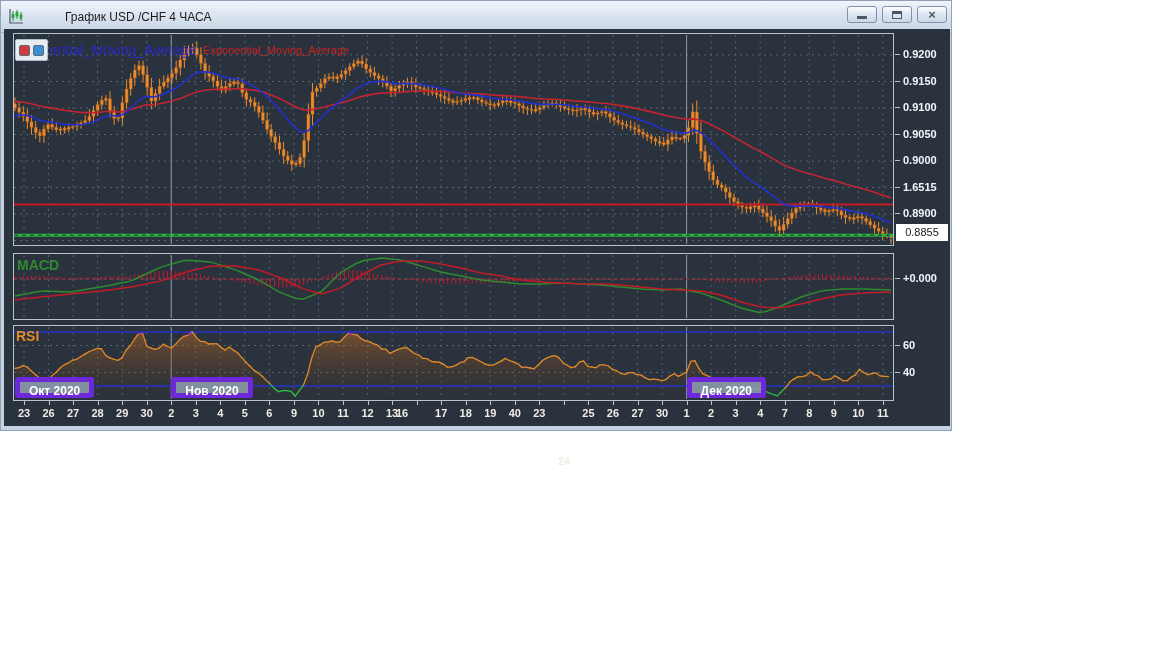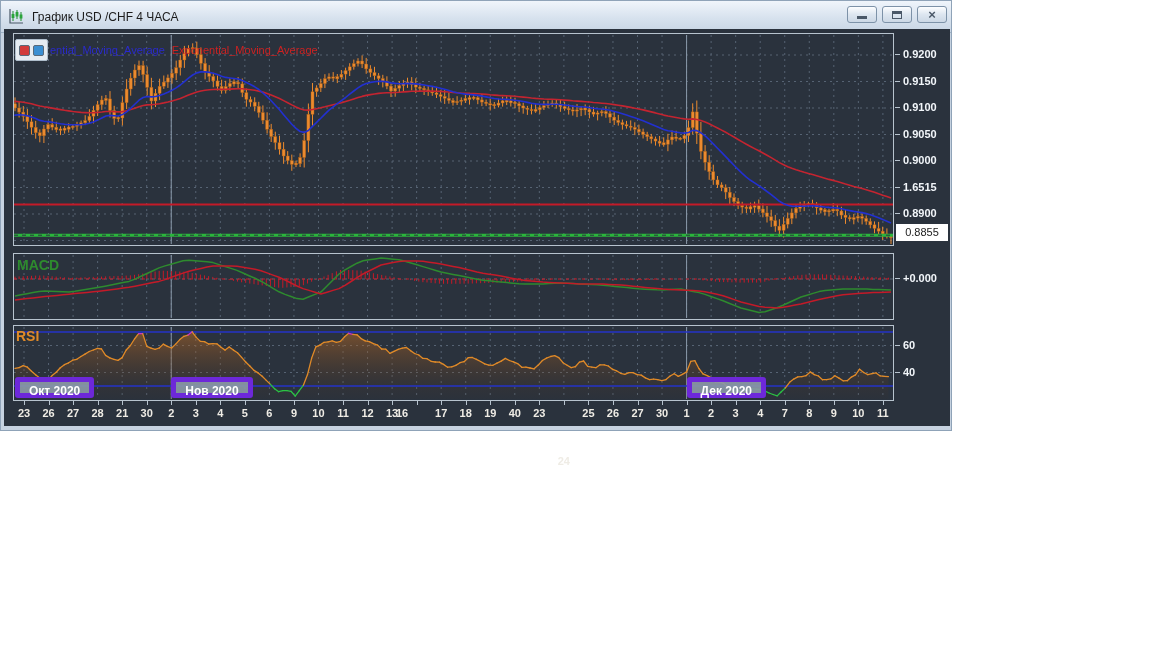--- a/index.html
+++ b/index.html
@@ -4,21 +4,21 @@
 <style>
   * { margin:0; padding:0; box-sizing:border-box; }
   html,body { width:1152px; height:648px; background:#ffffff; font-family:"Liberation Sans", sans-serif; overflow:hidden; }
   .window {
     position:absolute; left:0; top:0; width:952px; height:431px;
     background:#c6d2e0; border:1px solid #8fa3b8;
   }
   .titlebar {
     position:absolute; left:0; top:0; width:100%; height:32px;
     background:linear-gradient(#f0f5fb,#d7e2ee 55%,#c8d5e4);
-    border-bottom:1px solid #9db0c4; display:flex; align-items:center;
+    border-bottom:1px solid #9db0c4; display:flex; align-items:center;gap:33px;
   }
   .title-icon { width:17px; height:17px; margin-left:7px; display:inline-block; }
   .title-text { margin-left:7px; font-size:12px; color:#1c1c1c; }
   .win-buttons { position:absolute; right:4px; top:5px; display:flex; gap:5px; }
   .win-btn {
     width:30px; height:17px; background:linear-gradient(#fdfeff,#dde6f0 50%,#ccd8e5);
     border:1px solid #7d92a8; border-radius:3px; display:flex; align-items:center; justify-content:center;
     cursor:default;
   }
   .glyph-min { width:10px; height:3px; background:#4a5868; margin-top:6px; }
@@ -31,21 +31,21 @@
   .rsi-panel  { left:12px; top:324px; width:881px; height:76px;  }
   .panel svg { position:absolute; left:0; top:0; }
   .legend { position:absolute; left:14px; top:38px; height:22px; display:flex; align-items:center; z-index:5; }
   .legend-chip {
     width:33px; height:22px; background:#e6ecf2; border:1px solid #aebdcb; border-radius:2px;
     display:flex; align-items:center; justify-content:center; gap:3px; margin-right:2px;
   }
   .chip-btn { width:11px; height:11px; border-radius:2px; border:1px solid #5a6a7a; }
   .chip-red { background:#d23b3b; }
   .chip-blue { background:#3b8fd2; }
-  .legend-blue { font-size:11px; color:#2a2acc; white-space:nowrap; }
+  .legend-blue { font-size:14px; color:#2a2acc; white-space:nowrap; }
   .legend-red  { font-size:11px; color:#cc2222; white-space:nowrap; margin-left:7px; }
   .ind-label { position:absolute; z-index:5; font-size:14px; font-weight:bold; }
   .macd-label { left:16px; top:256px; color:#2e8b2e; }
   .rsi-label  { left:15px; top:327px; color:#e08a28; }
   .right-axis { position:absolute; left:893px; top:28px; width:56px; height:397px; }
   .price-tick {
     position:absolute; left:9px; font-size:11px; font-weight:bold; color:#f2f6fa; white-space:nowrap;
   }
   .price-tick::before {
     content:""; position:absolute; left:-8px; top:6px; width:5px; height:1px; background:#b7c3ce;
@@ -936,21 +936,21 @@
   <div class="x-axis" id="xAxis">
       <div class="x-tick" style="left: 23px;"></div>
       <div class="x-label" style="left: 23px;">23</div>
       <div class="x-tick" style="left: 47.54px;"></div>
       <div class="x-label" style="left: 47.54px;">26</div>
       <div class="x-tick" style="left: 72.08px;"></div>
       <div class="x-label" style="left: 72.08px;">27</div>
       <div class="x-tick" style="left: 96.62px;"></div>
       <div class="x-label" style="left: 96.62px;">28</div>
       <div class="x-tick" style="left: 121.16px;"></div>
-      <div class="x-label" style="left: 121.16px;">21</div>
+      <div class="x-label" style="left: 121.16px;">29</div>
       <div class="x-tick" style="left: 145.7px;"></div>
       <div class="x-label" style="left: 145.7px;">30</div>
       <div class="x-tick" style="left: 170.24px;"></div>
       <div class="x-label" style="left: 170.24px;">2</div>
       <div class="x-tick" style="left: 194.78px;"></div>
       <div class="x-label" style="left: 194.78px;">3</div>
       <div class="x-tick" style="left: 219.32px;"></div>
       <div class="x-label" style="left: 219.32px;">4</div>
       <div class="x-tick" style="left: 243.86px;"></div>
       <div class="x-label" style="left: 243.86px;">5</div>

